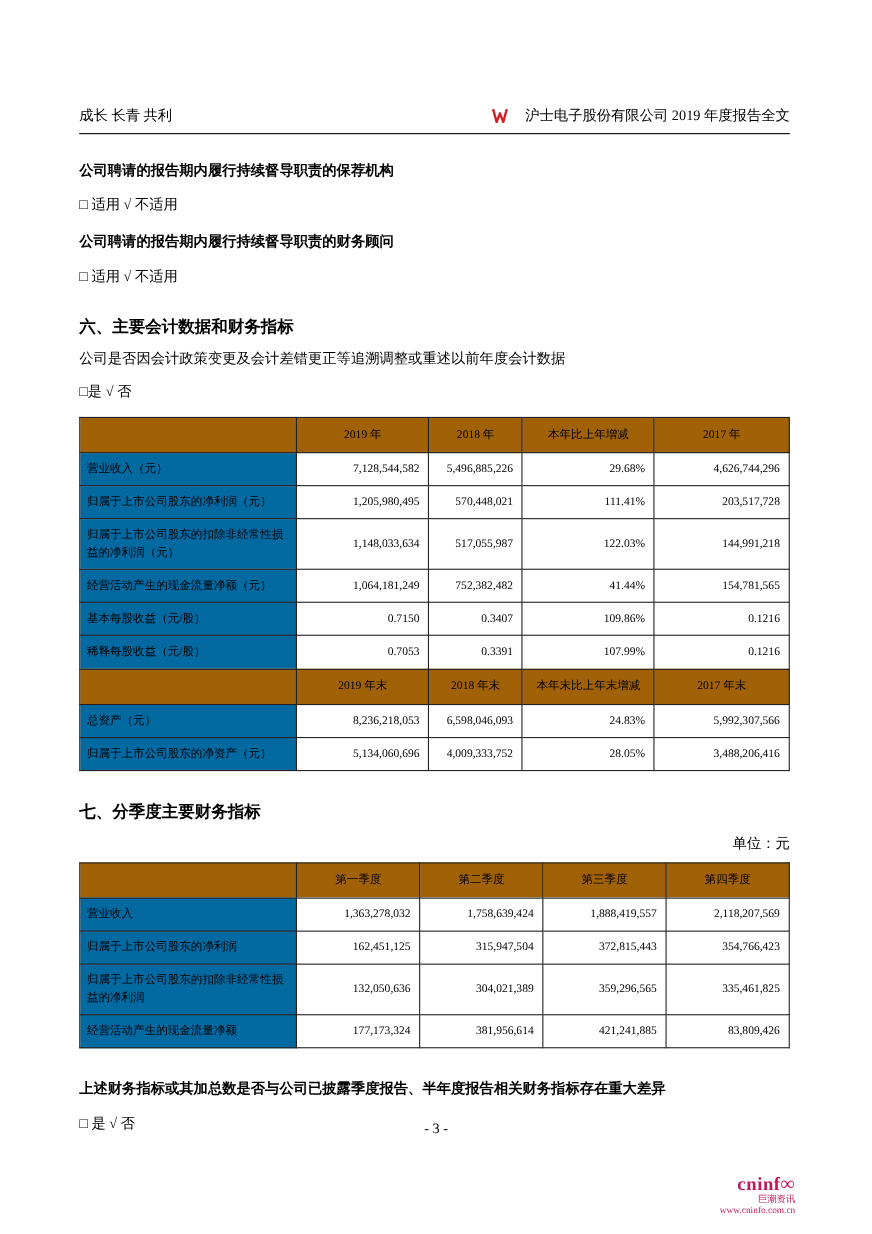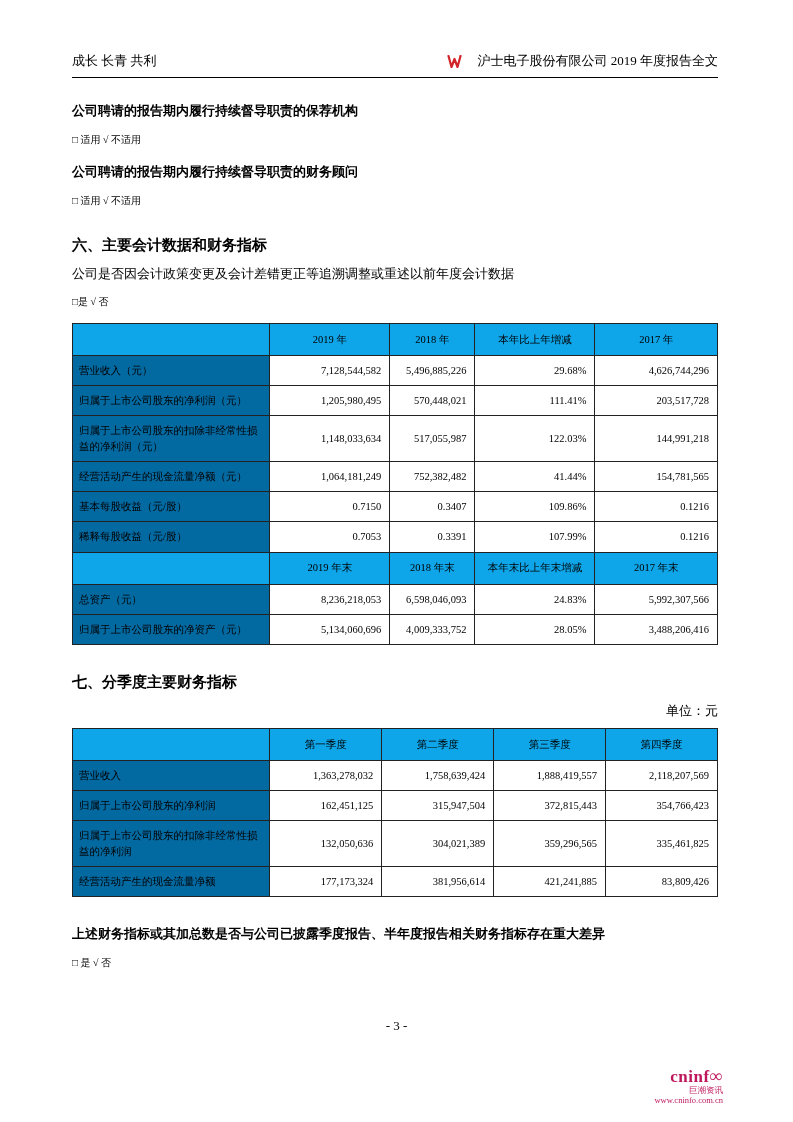--- a/index.html
+++ b/index.html
@@ -18,47 +18,48 @@
 
   
   .page-header {
     display: flex;
     justify-content: space-between;
     align-items: flex-end;
     padding-top: 52px;
     padding-bottom: 7px;
     border-bottom: 1.5px solid #000;
     font-size: 13px;
+    margin-top: 44px;
   }
   .page-header .right { display: flex; align-items: center; gap: 16px; }
 
   
   .bold-line { font-weight: bold; font-size: 13px; margin-top: 16px; }
-  .choice-line { font-size: 10px; margin-top: 13px; }
+  .choice-line { font-size: 13px; margin-top: 13px; }
 
   .section-title { font-weight: bold; font-size: 15px; margin-top: 28px; }
   .plain-line { font-size: 13px; margin-top: 10px; }
 
   
   table {
     width: 100%;
     border-collapse: collapse;
     table-layout: fixed;
     font-size: 10.5px;
     margin-top: 14px;
   }
   th, td {
     border: 1px solid #222222;
     padding: 7px 6px;
     vertical-align: middle;
     line-height: 1.45;
     word-break: break-all;
   }
   th {
-    background: #0ea5e9;
+    background: #a16207;
     font-weight: normal;
     height: 32px;
     font-family: Liberation Serif, serif;
   }
   td.label { background: #0369a1; text-align: left; }
   td.num { text-align: right; padding-right: 8px; background: #ffffff; }
 
   .t1-c0 { width: 30.6%; }
   .t1-c1 { width: 18.6%; }
   .t1-c2 { width: 13.2%; }

